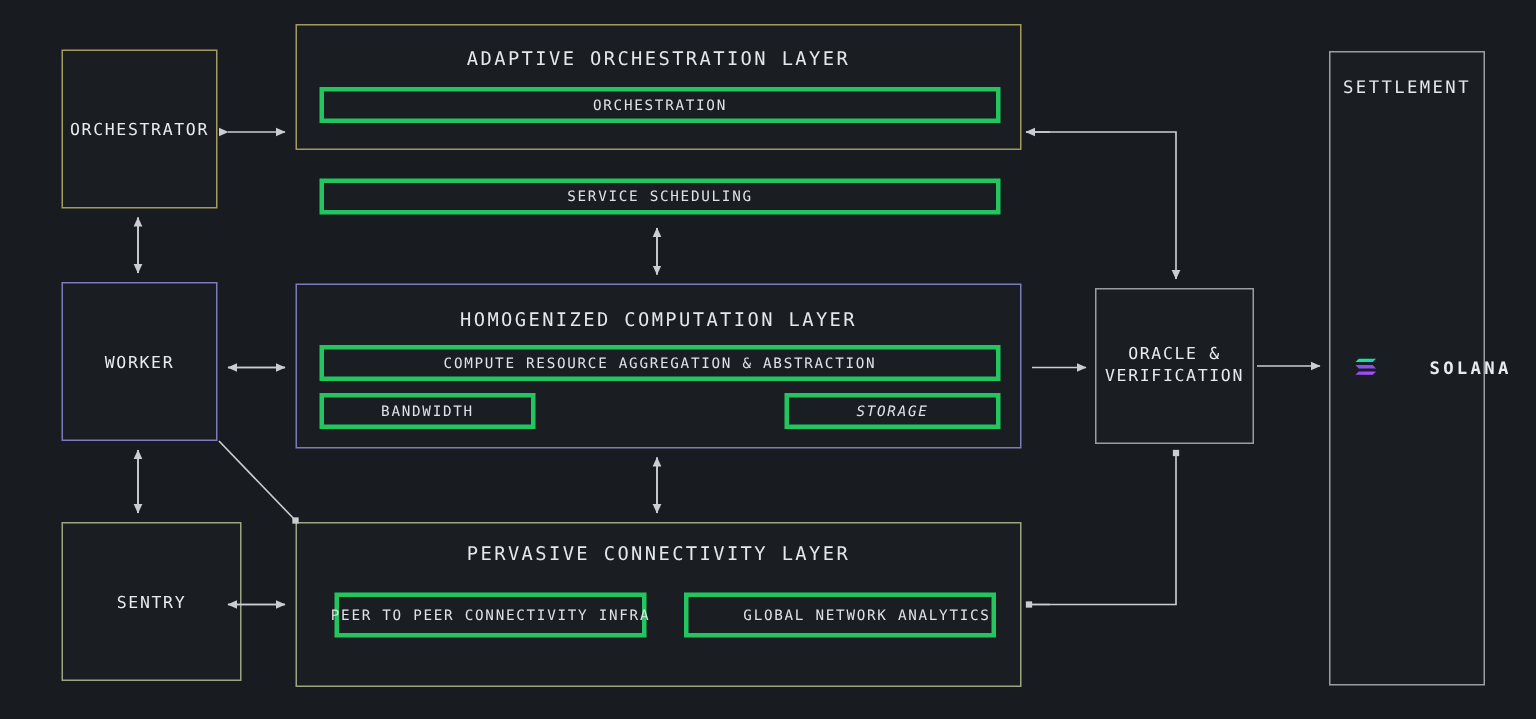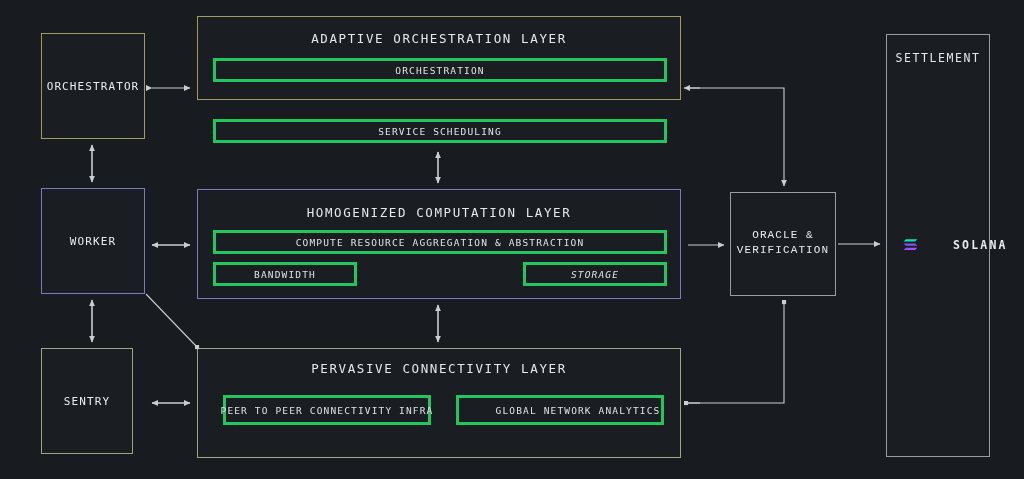--- a/index.html
+++ b/index.html
@@ -98,21 +98,21 @@
 <div id="stage">
 
   <div class="box" id="node-orchestrator" style="left:41px; top:33px; width:104px; height:106px; border-color:#a39a5e;">
     <div class="node-label" style="top:45px;">ORCHESTRATOR</div>
   </div>
 
   <div class="box" id="node-worker" style="left:41px; top:188px; width:104px; height:106px; border-color:#7b7bbd;">
     <div class="node-label" style="top:45px;">WORKER</div>
   </div>
 
-  <div class="box" id="node-sentry" style="left:41px; top:348px; width:92px; height:106px; border-color:#9aa882;">
+  <div class="box" id="node-sentry" style="left:41px; top:348px; width:120px; height:106px; border-color:#9aa882;">
     <div class="node-label" style="top:45px;">SENTRY</div>
   </div>
 
   <div class="box" style="left:197px; top:16px; width:484px; height:84px; border-color:#a39a5e;">
     <div class="layer-title" style="top:14px;">ADAPTIVE ORCHESTRATION LAYER</div>
     <div class="subbox" style="left:15px; top:41px; width:454px; height:24px;">
       <span>ORCHESTRATION</span>
     </div>
     <div class="subbox" style="left:15px; top:74px; width:454px; height:24px;margin-top:28px;">
       <span>SERVICE SCHEDULING</span>
@@ -135,21 +135,21 @@
   <div class="box" style="left:197px; top:348px; width:484px; height:110px; border-color:#9aa882;">
     <div class="layer-title" style="top:12px;">PERVASIVE CONNECTIVITY LAYER</div>
     <div class="subbox" style="left:25px; top:46px; width:208px; height:30px;">
       <span>PEER TO PEER CONNECTIVITY INFRA</span>
     </div>
     <div class="subbox" style="left:258px; top:46px; width:208px; height:30px;padding-left:36px;">
       <span>GLOBAL NETWORK ANALYTICS</span>
     </div>
   </div>
 
-  <div class="box" style="left:730px; top:192px; width:106px; height:104px; border-color:#9a9ea2;font-family:Liberation Mono, monospace;">
+  <div class="box" style="left:730px; top:192px; width:106px; height:104px; border-color:#9a9ea2;">
     <div class="node-label" style="top:35px;">ORACLE &amp;</div>
     <div class="node-label" style="top:50px;">VERIFICATION</div>
   </div>
 
   <div class="box" style="left:886px; top:34px; width:104px; height:423px; border-color:#9a9ea2;">
     <div class="settle-title" style="top:16px;">SETTLEMENT</div>
 
     <div class="solana-wrap" style="left:16px; top:202px;gap:35px;">
       <svg class="solana-mark" viewBox="0 0 24 20">
         <defs>

